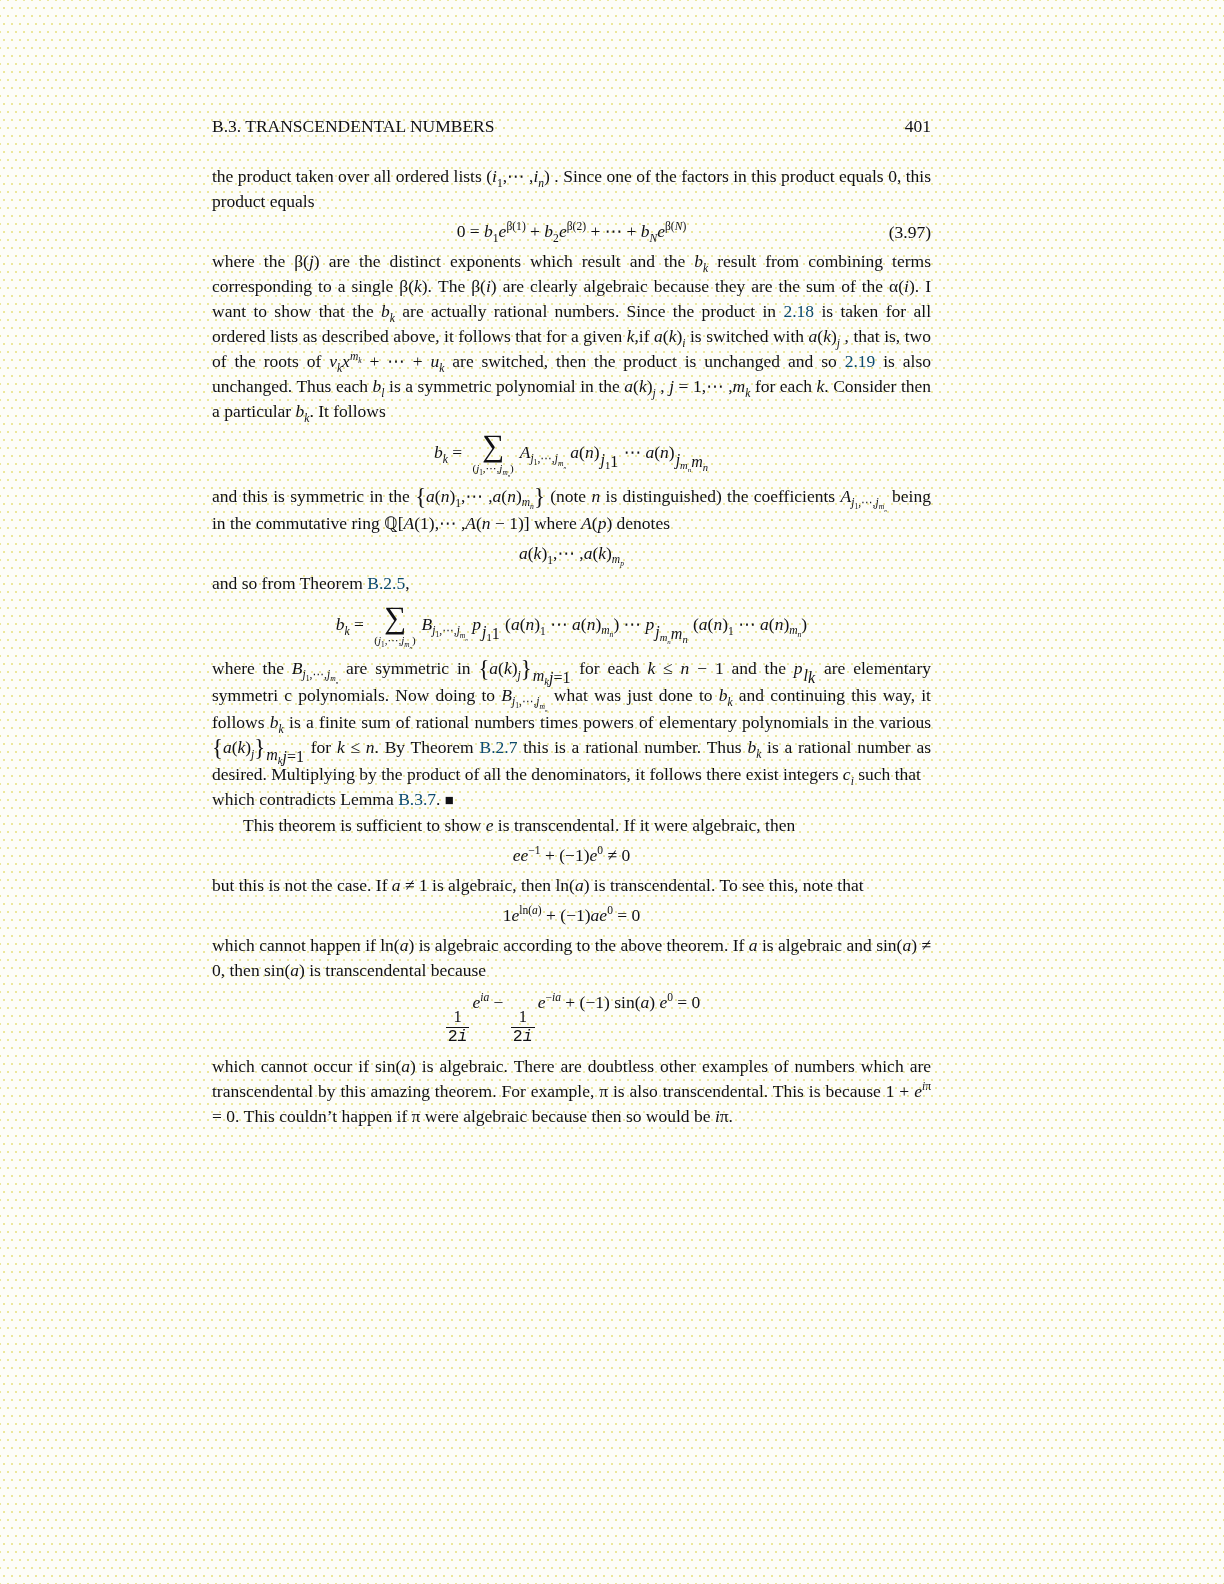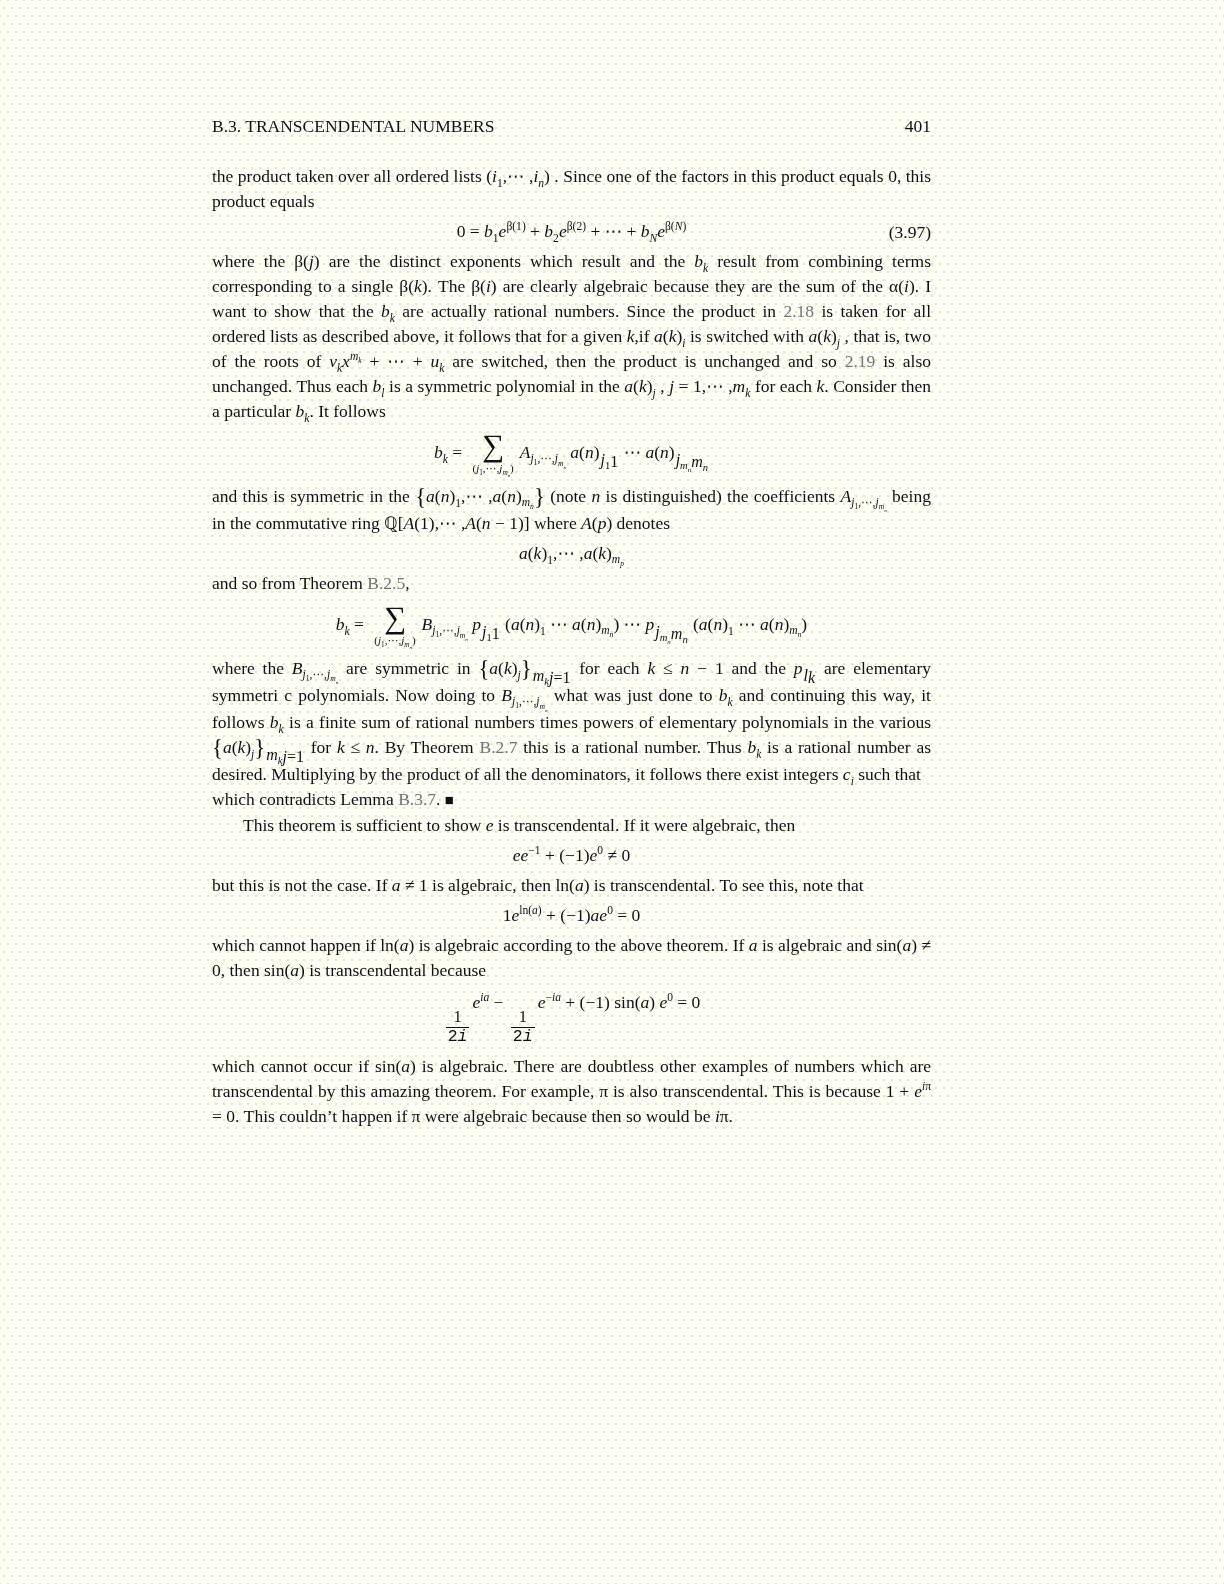--- a/index.html
+++ b/index.html
@@ -29,21 +29,21 @@
 
   .para { margin:0; }
   .indent { text-indent:31px; }
 
   .disp { position:relative; text-align:center; margin:5px 0; }
   .disp .eqnum { position:absolute; right:0; top:50%; transform:translateY(-50%); }
   .tall { margin:7px 0; }
 
   sub, sup { font-size:0.66em; line-height:0; }
 
-  .link { color:#737373; text-decoration:none; cursor:pointer; }
+  .link { color:#0c4a6e; text-decoration:none; cursor:pointer; }
 
   
   .sum { display:inline-flex; flex-direction:column; align-items:center;
          vertical-align:middle; margin:0 6px; line-height:1; }
   .sum .sg  { font-size:31px; line-height:30px; }
   .sum .lim { font-size:11px; line-height:13px; margin-top:1px; white-space:nowrap; }
 
   
   .ss { display:inline-flex; flex-direction:row; align-items:flex-start;
         font-size:16px; line-height:10px; vertical-align:-7px; margin:0 1px; }

